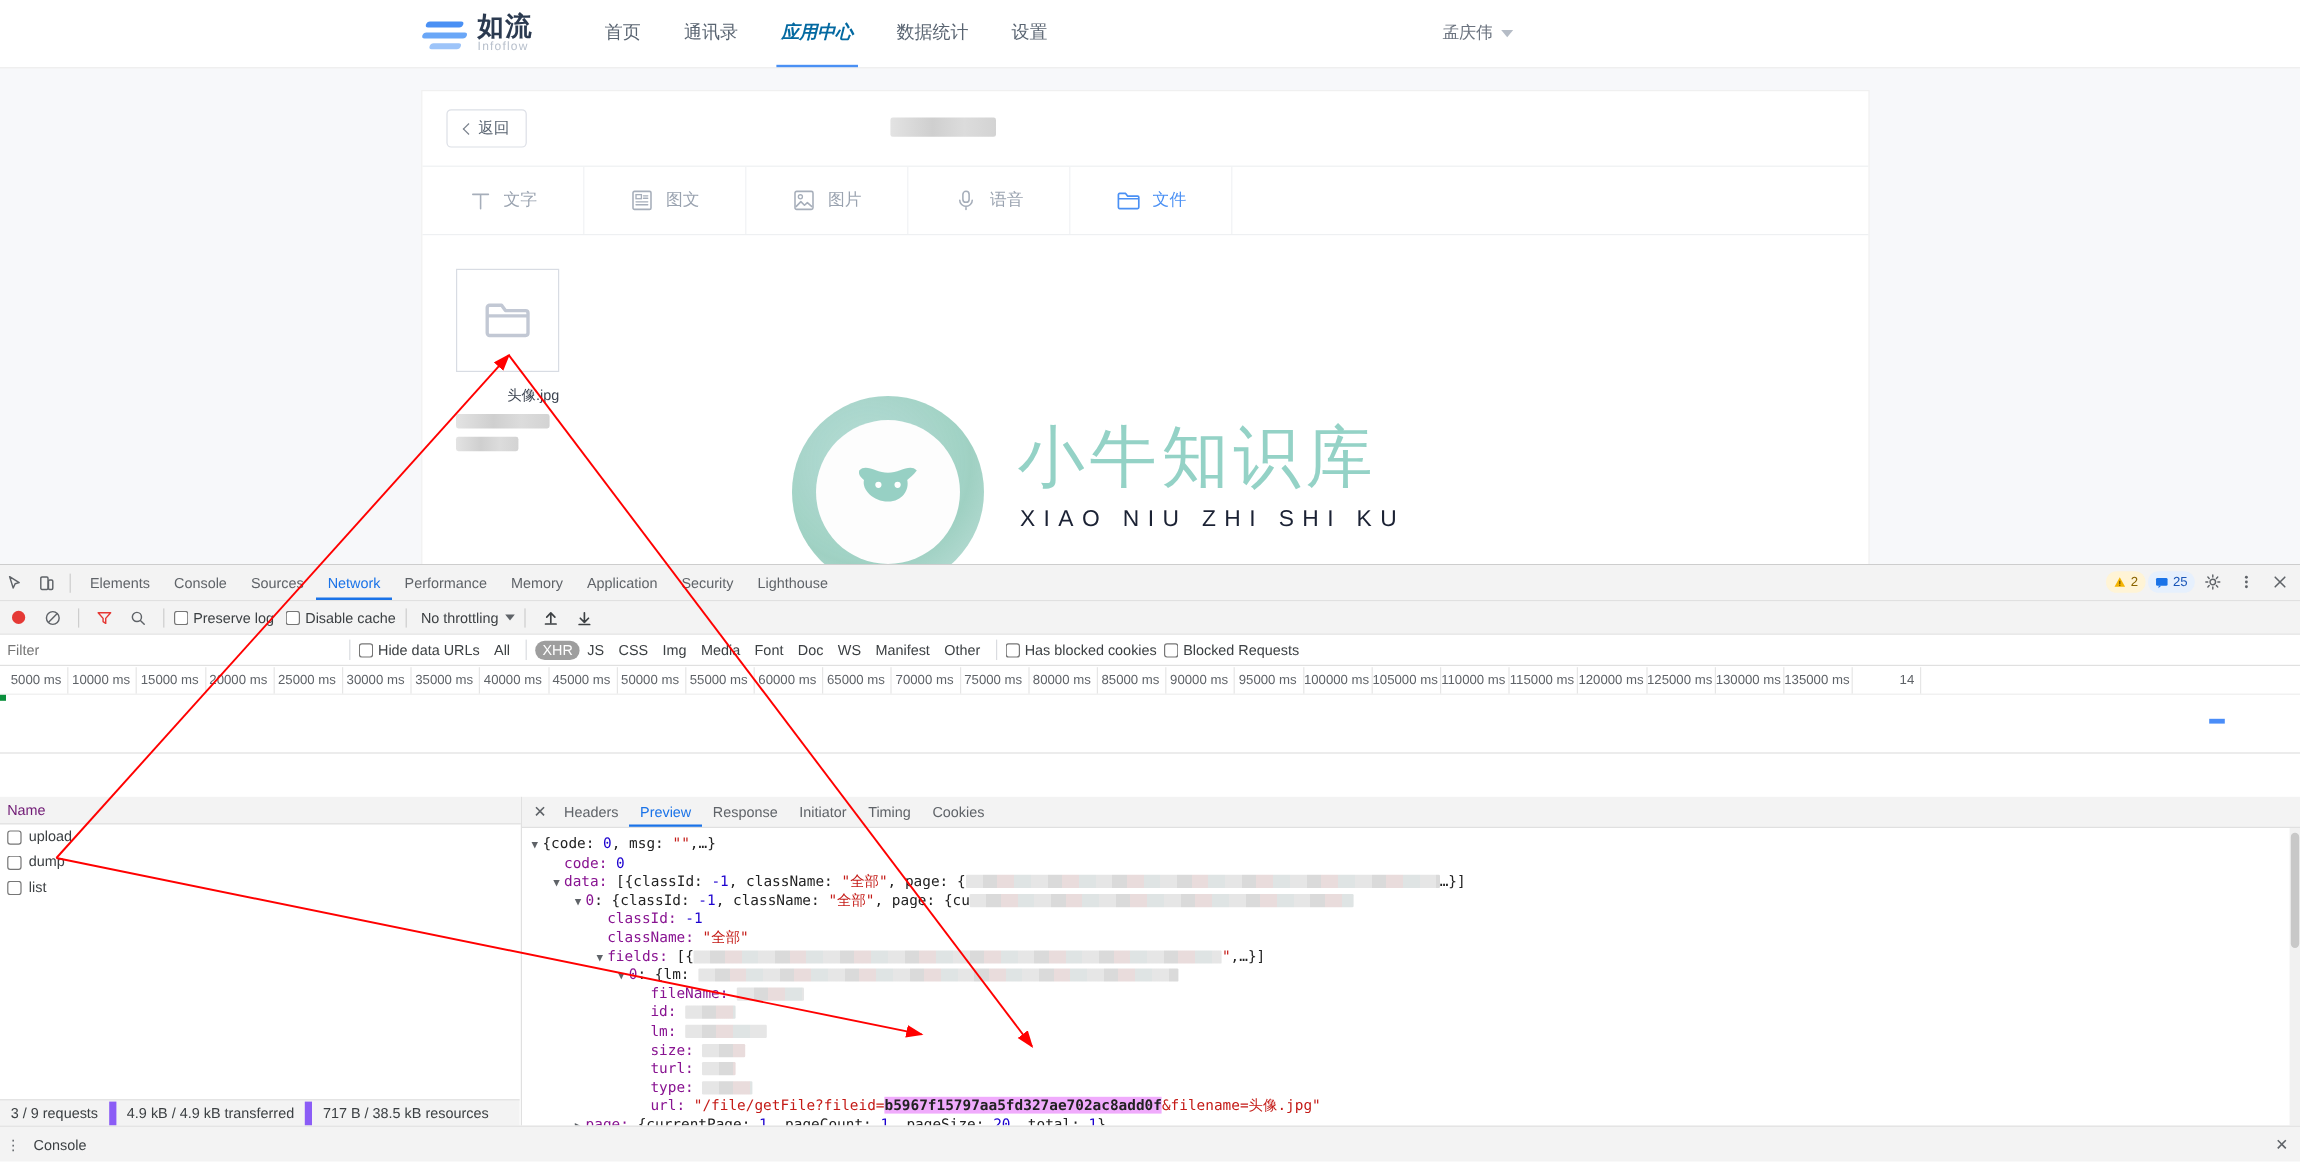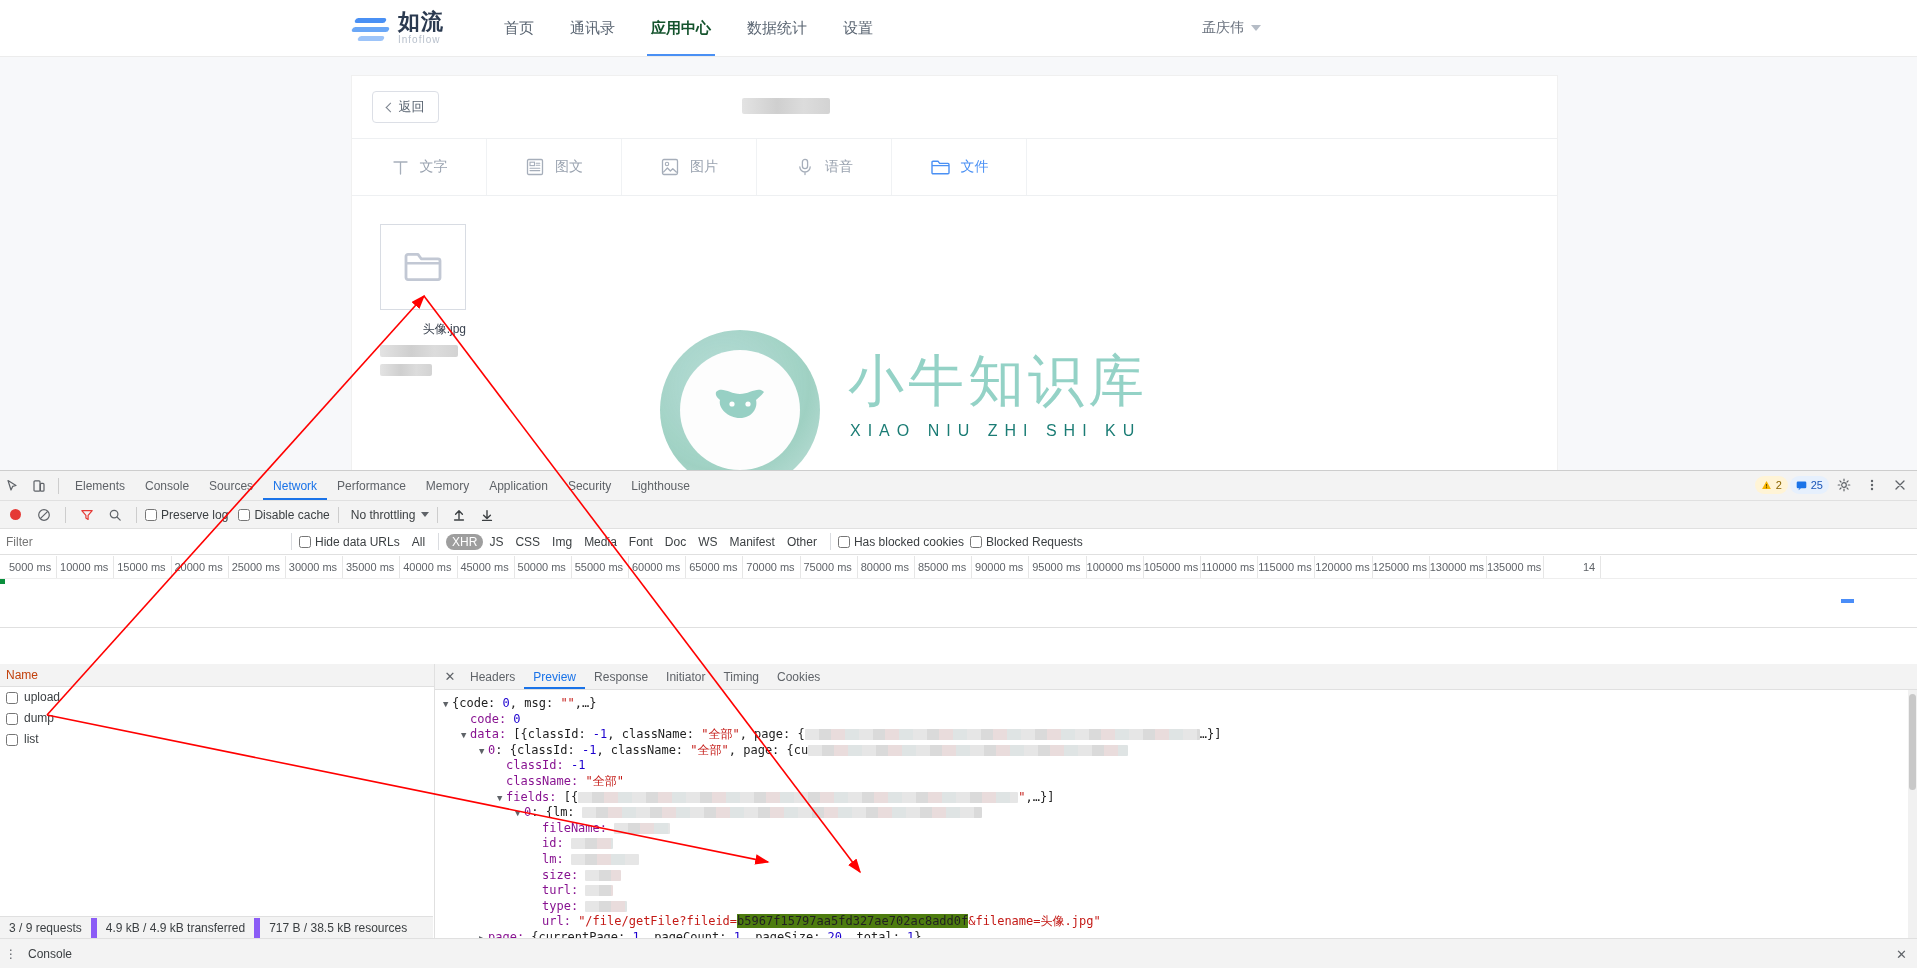--- a/index.html
+++ b/index.html
@@ -19,21 +19,21 @@
   .logo-mark i{position:absolute;display:block;background:#4a90f4;border-radius:6px;height:5px;}
   .logo-mark i:nth-child(1){top:5px;left:3px;width:31px;transform:skewX(-18deg);}
   .logo-mark i:nth-child(2){top:14px;left:0px;width:37px;transform:skewX(-18deg);background:#6aa7f7;}
   .logo-mark i:nth-child(3){top:23px;left:6px;width:26px;transform:skewX(-18deg);background:#9dc4f9;}
   .logo-text{line-height:1;}
   .logo-cn{font-size:22px;color:#2b3a50;font-weight:bold;letter-spacing:1px;}
   .logo-en{font-size:10px;color:#b8c0cc;letter-spacing:1px;margin-top:2px;}
 
   .nav-items{display:flex;align-items:center;margin-left:42px;height:56px;}
   .nav-item{font-size:15px;color:#5a6572;padding:0 18px;line-height:54px;height:55px;cursor:pointer;position:relative;}
-  .nav-item.active{color:#14532d;font-weight:bold;}
+  .nav-item.active{color:#0369a1;font-weight:bold;font-style:italic;}
   .nav-item.active:after{content:"";position:absolute;left:14px;right:14px;bottom:0;height:2px;background:#4a90f4;}
 
   .nav-user{position:absolute;right:656px;top:0;height:56px;display:flex;align-items:center;font-size:14px;color:#6b737f;cursor:pointer;}
   .caret{display:inline-block;margin-left:7px;border-left:5px solid transparent;border-right:5px solid transparent;border-top:6px solid #b5bcc6;}
 
   
   .content-card{position:absolute;left:352px;top:76px;width:1205px;height:394px;background:#fff;box-shadow:0 0 0 1px #f0f0f0;}
   .card-head{height:62px;border-bottom:1px solid #eef0f2;display:flex;align-items:center;position:relative;}
   .back-btn{margin-left:20px;width:65px;height:30px;border:1px solid #dcdfe6;border-radius:4px;display:flex;align-items:center;justify-content:center;font-size:13px;color:#5a6572;cursor:pointer;background:#fff;}
   .back-btn .chev{display:inline-block;width:6px;height:6px;border-left:1.5px solid #7a828d;border-bottom:1.5px solid #7a828d;transform:rotate(45deg);margin-right:5px;position:relative;top:0px;}
@@ -53,21 +53,21 @@
   .file-name{margin-top:11px;font-size:12px;color:#3b4350;text-align:right;white-space:nowrap;}
   .file-sub{margin-top:7px;width:78px;height:12px;}
   .file-sub2{margin-top:4px;width:52px;height:12px;}
 
   
   #wm{position:absolute;left:660px;top:330px;width:620px;height:160px;pointer-events:none;opacity:.95;}
   .wm-ring{position:absolute;left:0;top:0;width:160px;height:160px;border-radius:50%;background:radial-gradient(circle at 40% 35%, rgba(168,214,208,.85), rgba(120,190,170,.75) 60%, rgba(150,205,195,.6) 100%);}
   .wm-ring:after{content:"";position:absolute;left:20px;top:20px;right:20px;bottom:20px;border-radius:50%;background:#fdfdfd;}
   .wm-bull{position:absolute;left:46px;top:46px;width:68px;height:68px;}
   .wm-cn{position:absolute;left:188px;top:14px;font-size:56px;color:#8fd0c4;letter-spacing:4px;font-family:"DejaVu Sans",sans-serif;white-space:nowrap;}
-  .wm-en{position:absolute;left:190px;top:92px;font-size:16px;color:#0f766e;letter-spacing:7px;white-space:nowrap;}
+  .wm-en{position:absolute;left:190px;top:92px;font-size:19px;color:#0f172a;letter-spacing:7px;white-space:nowrap;}
 
   
   #devtools{position:absolute;left:0;top:470px;width:1917px;height:498px;background:#fff;border-top:1px solid #cdcdcd;font-family:"Liberation Sans","DejaVu Sans",sans-serif;font-size:12px;color:#3c4043;}
   .dt-tabbar{height:29px;display:flex;align-items:center;border-bottom:1px solid #e0e0e0;background:#f3f3f3;position:relative;}
   .dt-icon-btn{width:26px;height:28px;display:flex;align-items:center;justify-content:center;cursor:pointer;}
   .dt-sep{width:1px;height:16px;background:#cdcdcd;margin:0 6px;}
   .dt-tab{padding:0 10px;height:28px;line-height:28px;color:#5f6368;cursor:pointer;font-size:12px;white-space:nowrap;}
   .dt-tab.active{color:#1a73e8;box-shadow:inset 0 -2px 0 #1a73e8;}
   .dt-right{position:absolute;right:4px;top:0;height:28px;display:flex;align-items:center;gap:2px;}
   .badge{display:inline-flex;align-items:center;gap:4px;font-size:11px;color:#5f6368;padding:0 6px;height:18px;border-radius:9px;}
@@ -89,37 +89,37 @@
   .fspace{width:6px;}
 
   .dt-overview{height:72px;border-bottom:1px solid #e0e0e0;background:#fff;position:relative;overflow:hidden;}
   .ovw-ruler{display:flex;height:23px;align-items:center;border-bottom:1px solid #eee;}
   .ovw-tick{flex:0 0 auto;width:57.2px;border-right:1px solid #e6e6e6;text-align:right;padding-right:5px;box-sizing:border-box;color:#5f6368;font-size:11px;line-height:22px;overflow:hidden;white-space:nowrap;}
   .ovw-bar{position:absolute;left:1841px;top:44px;width:13px;height:4px;background:#4a8df8;}
   .ovw-green{position:absolute;left:0;top:24px;width:5px;height:5px;background:#0a8f3c;}
 
   .dt-split{position:absolute;left:0;top:193px;right:0;bottom:31px;display:flex;}
   .req-list{width:434px;border-right:1px solid #e0e0e0;background:#fff;display:flex;flex-direction:column;}
-  .req-head{height:22px;line-height:22px;padding-left:6px;border-bottom:1px solid #e0e0e0;color:#c2410c;background:#f3f3f3;font-size:12px;}
+  .req-head{height:22px;line-height:22px;padding-left:6px;border-bottom:1px solid #e0e0e0;color:#701a75;background:#f3f3f3;font-size:12px;}
   .req-row{height:21px;line-height:21px;display:flex;align-items:center;gap:6px;padding-left:6px;cursor:pointer;color:#3c4043;}
   .req-row input{width:12px;height:12px;margin:0;}
 
   .detail-pane{flex:1;display:flex;flex-direction:column;background:#fff;min-width:0;}
   .detail-tabs{height:25px;display:flex;align-items:center;border-bottom:1px solid #e0e0e0;background:#f3f3f3;padding-left:4px;}
   .dclose{width:22px;height:24px;display:flex;align-items:center;justify-content:center;color:#5f6368;cursor:pointer;font-size:13px;}
   .dtab{padding:0 9px;height:24px;line-height:24px;color:#5f6368;cursor:pointer;font-size:12px;}
   .dtab.active{color:#1a73e8;box-shadow:inset 0 -2px 0 #1a73e8;}
   .json-view{flex:1;overflow:hidden;padding:6px 0 0 8px;font-family:"DejaVu Sans Mono","Liberation Mono",monospace;font-size:12px;line-height:15.6px;color:#222;position:relative;}
   .jline{white-space:nowrap;height:15.6px;}
   .arrow{display:inline-block;width:9px;color:#5f6368;font-size:9px;}
   .k{color:#881391;}
   .num{color:#1c00cf;}
   .str{color:#c41a16;}
   .plain{color:#222;}
-  .hl{background:#4d7c0f;}
+  .hl{background:#f0abfc;font-weight:bold;}
   .rd{display:inline-block;vertical-align:-2px;border-radius:1px;}
   .statusbar{position:absolute;left:0;bottom:31px;width:433px;height:21px;border-top:1px solid #e0e0e0;display:flex;align-items:center;gap:0;background:#f3f3f3;color:#3c4043;font-size:12px;}
   .sb-item{padding:0 9px;border-right:6px solid #8b5cf6;line-height:20px;white-space:nowrap;}
   .console-drawer{position:absolute;left:0;bottom:0;width:1917px;height:30px;border-top:1px solid #e0e0e0;background:#f3f3f3;display:flex;align-items:center;}
   .dots{width:22px;text-align:center;color:#5f6368;letter-spacing:0;cursor:pointer;}
   .cdtab{padding:0 6px;color:#3c4043;cursor:pointer;font-size:12px;}
   .cd-close{position:absolute;right:10px;color:#5f6368;cursor:pointer;font-size:13px;}
 
   
   #arrows{position:absolute;left:0;top:0;width:1917px;height:968px;pointer-events:none;}

